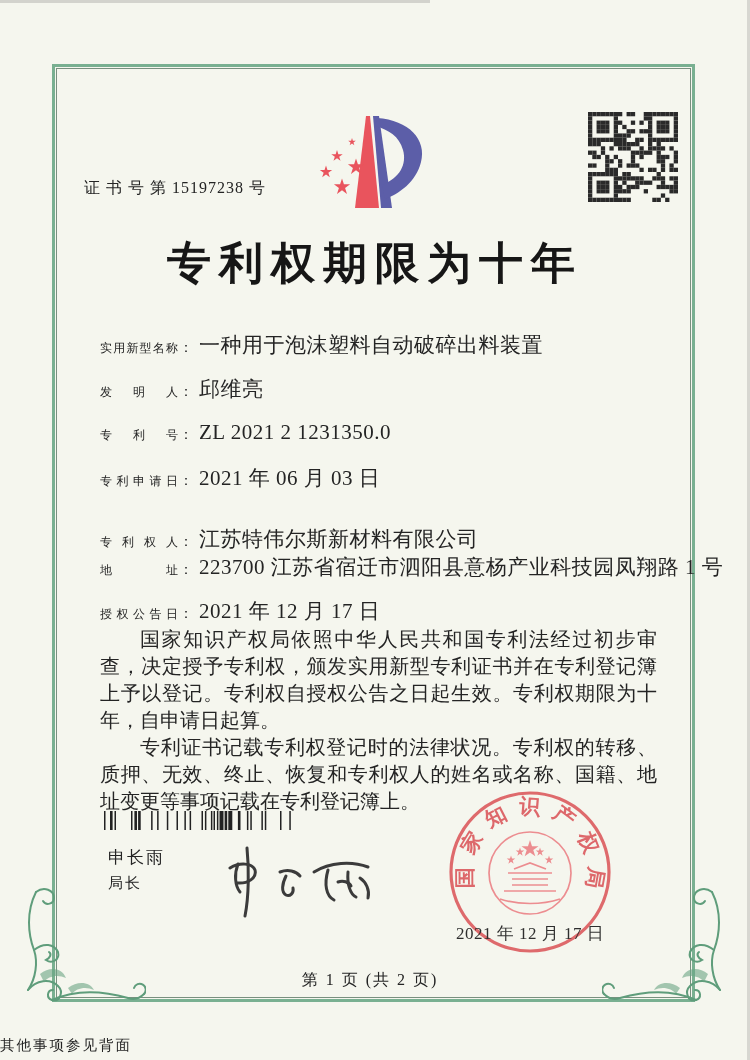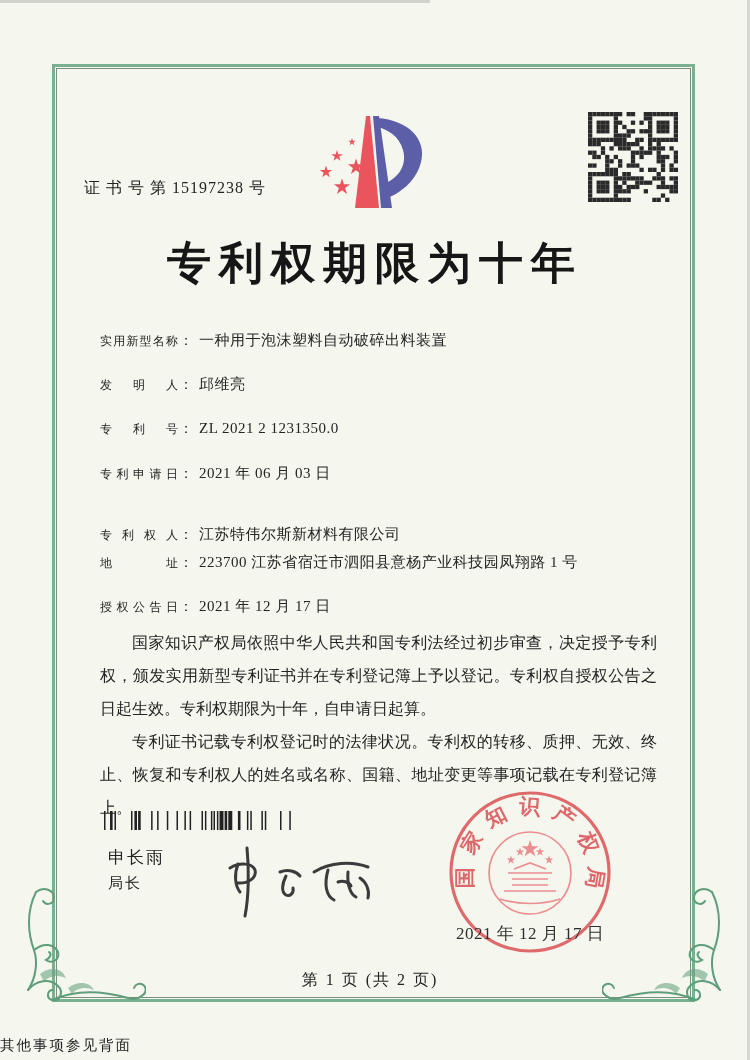--- a/index.html
+++ b/index.html
@@ -19,24 +19,24 @@
   
   .cert-no{left:84px;top:136px;font-size:16px;letter-spacing:1px;margin-top:42px;}
   .logo{left:315px;top:112px;}
   .qr{left:588px;top:112px;}
   .qr rect{fill:#2a2a2a;}
   .title{left:0;top:234px;width:750px;text-align:center;font-size:44px;font-weight:700;letter-spacing:8px;color:#161616;}
   
   .row{left:100px;width:560px;height:22px;font-size:15px;white-space:nowrap;}
   .lbl{display:inline-block;width:78px;font-size:12px;text-align:justify;text-align-last:justify;text-justify:inter-character;vertical-align:baseline;}
   .colon{display:inline-block;margin:0 6px 0 1px;font-size:14px;}
-  .val{font-size:15px;letter-spacing:.5px;font-family:Liberation Serif, serif;}
+  .val{font-size:21px;letter-spacing:.5px;font-family:Liberation Serif, serif;}
   .pair2{position:absolute;left:262px;top:0;}
   
-  .paras{left:100px;top:626px;width:557px;font-size:16px;line-height:33px;text-align:justify;}
+  .paras{left:100px;top:626px;width:557px;font-size:20px;line-height:27px;text-align:justify;}
   .paras p{margin:0;text-indent:2em;}
   
   .barcode{left:104px;top:811px;}
   .barcode rect{fill:#222;}
   
   .signer-role{left:108px;top:874px;font-size:15px;letter-spacing:2px;}
   .signer-name{left:108px;top:846px;font-size:17px;letter-spacing:2px;}
   .signature{left:210px;top:842px;}
   .signature path{stroke:#3b3b3b;stroke-width:3;fill:none;stroke-linecap:round;}
   

